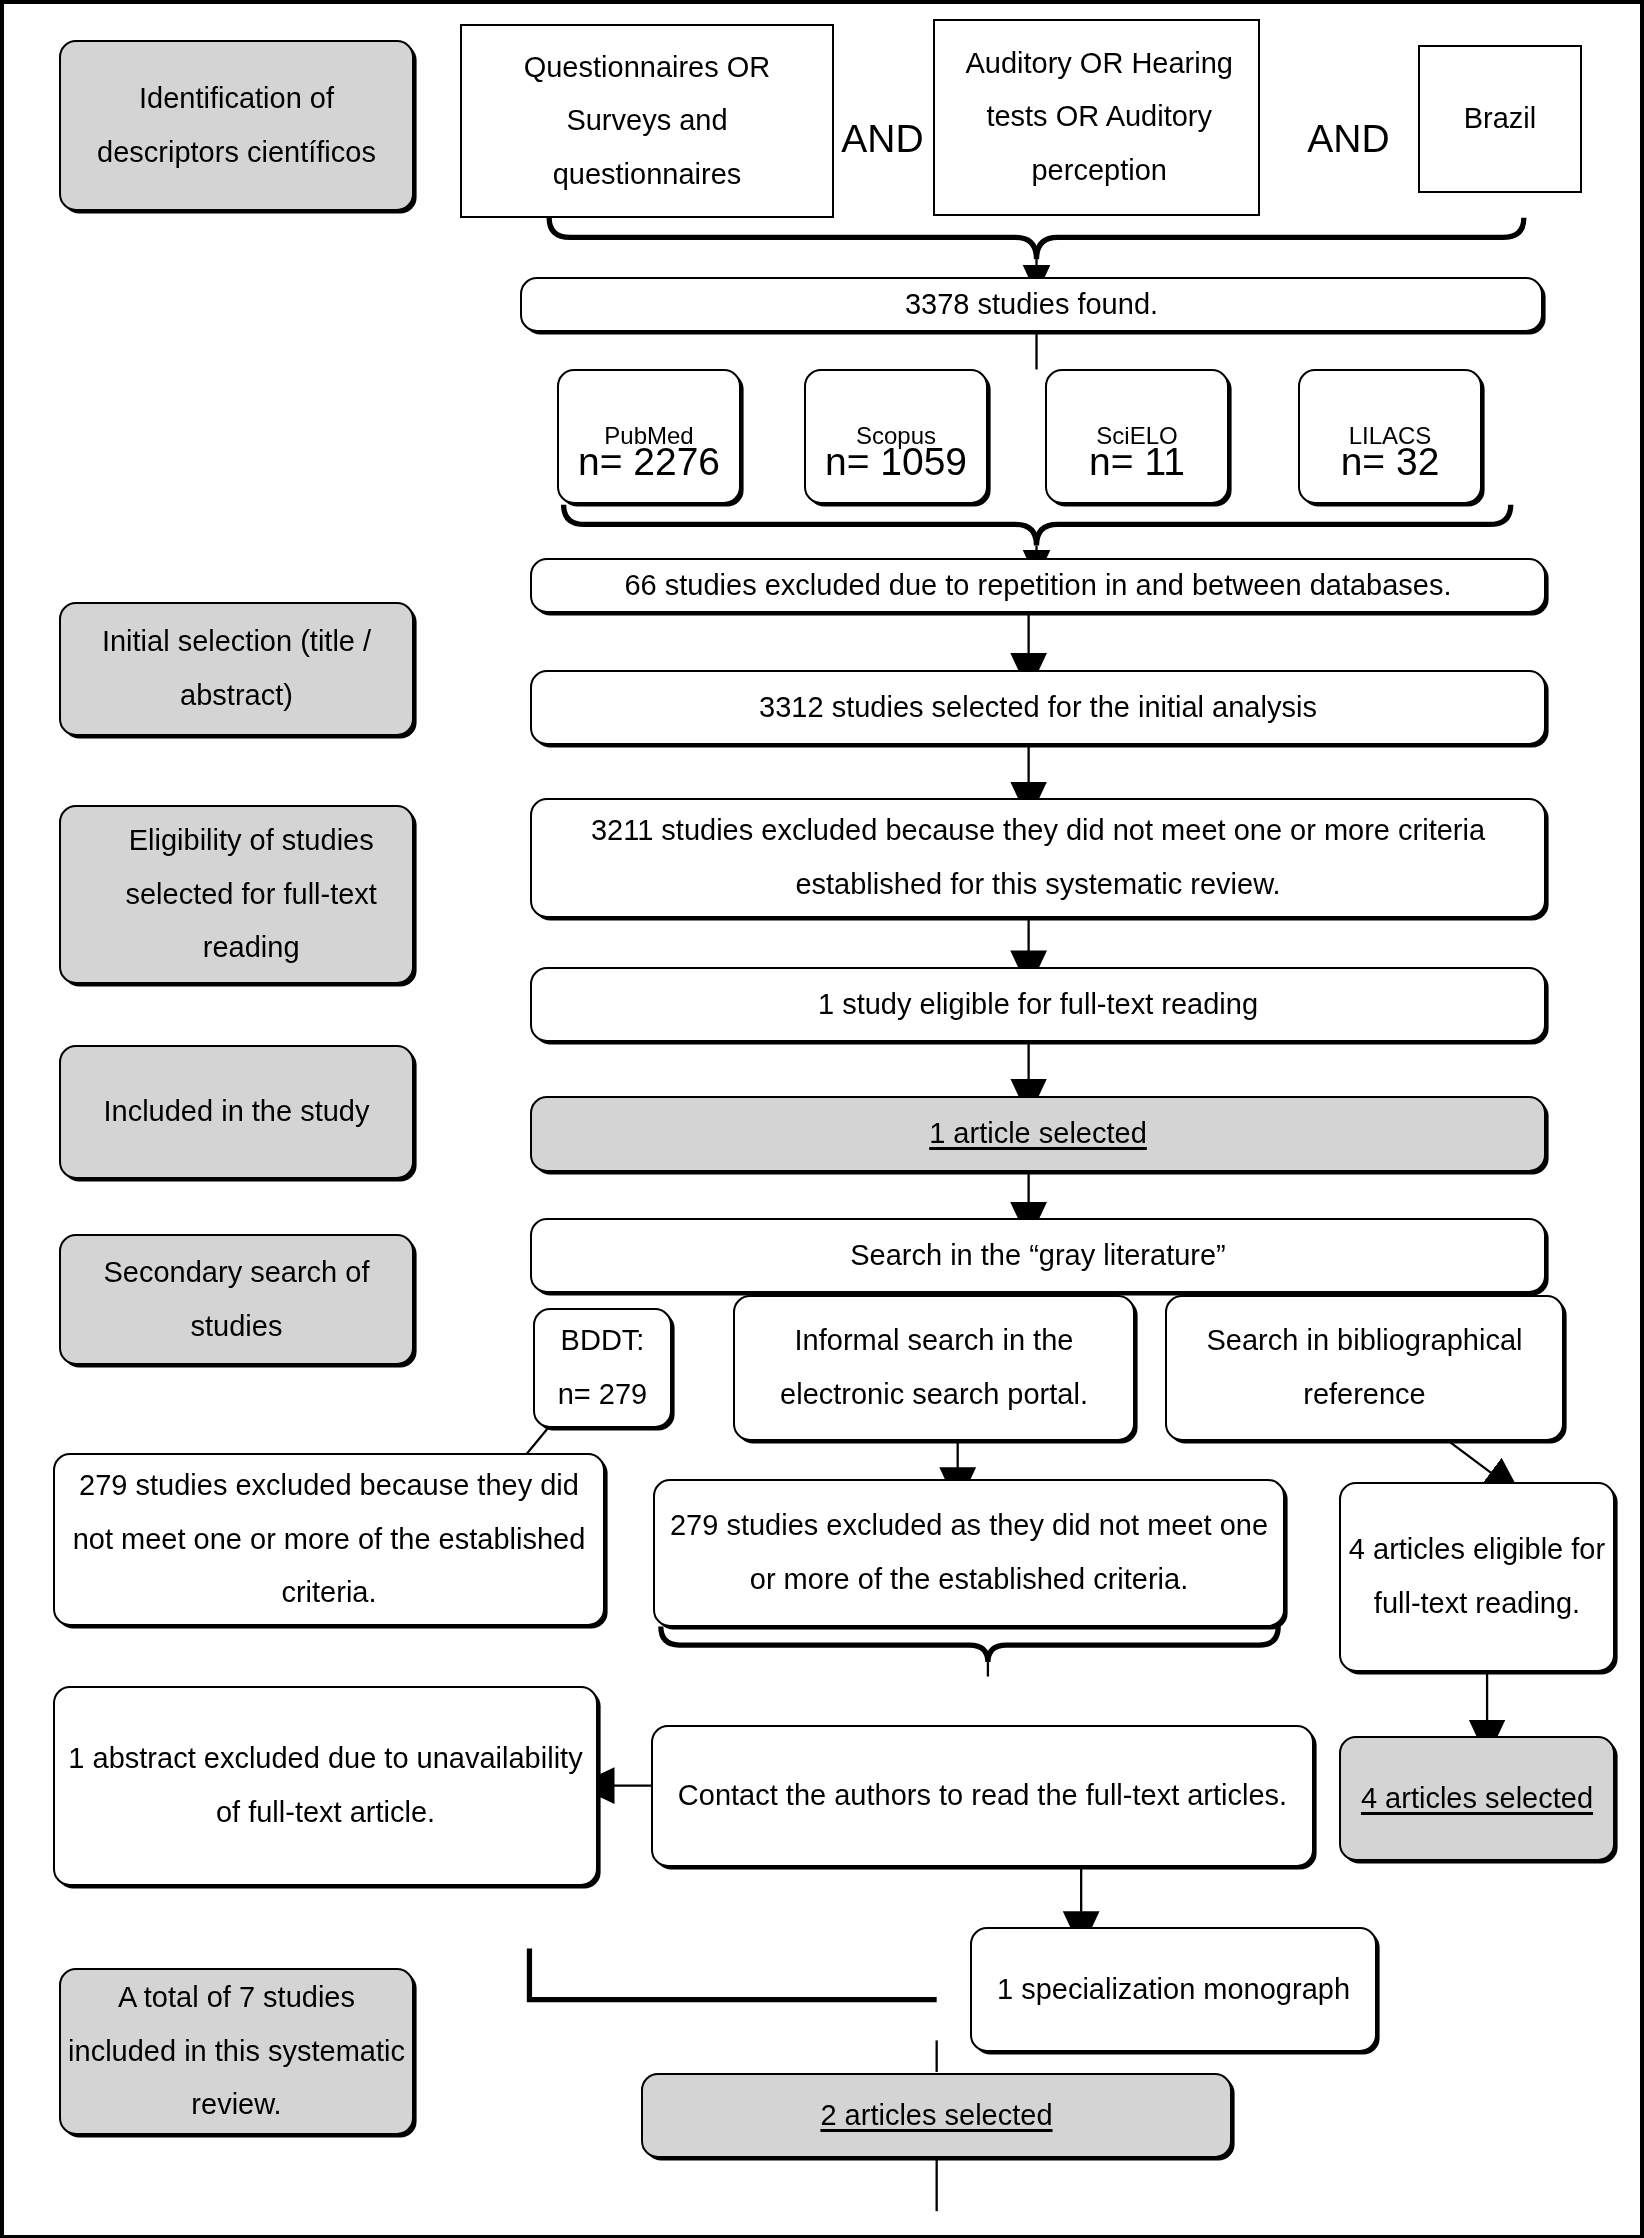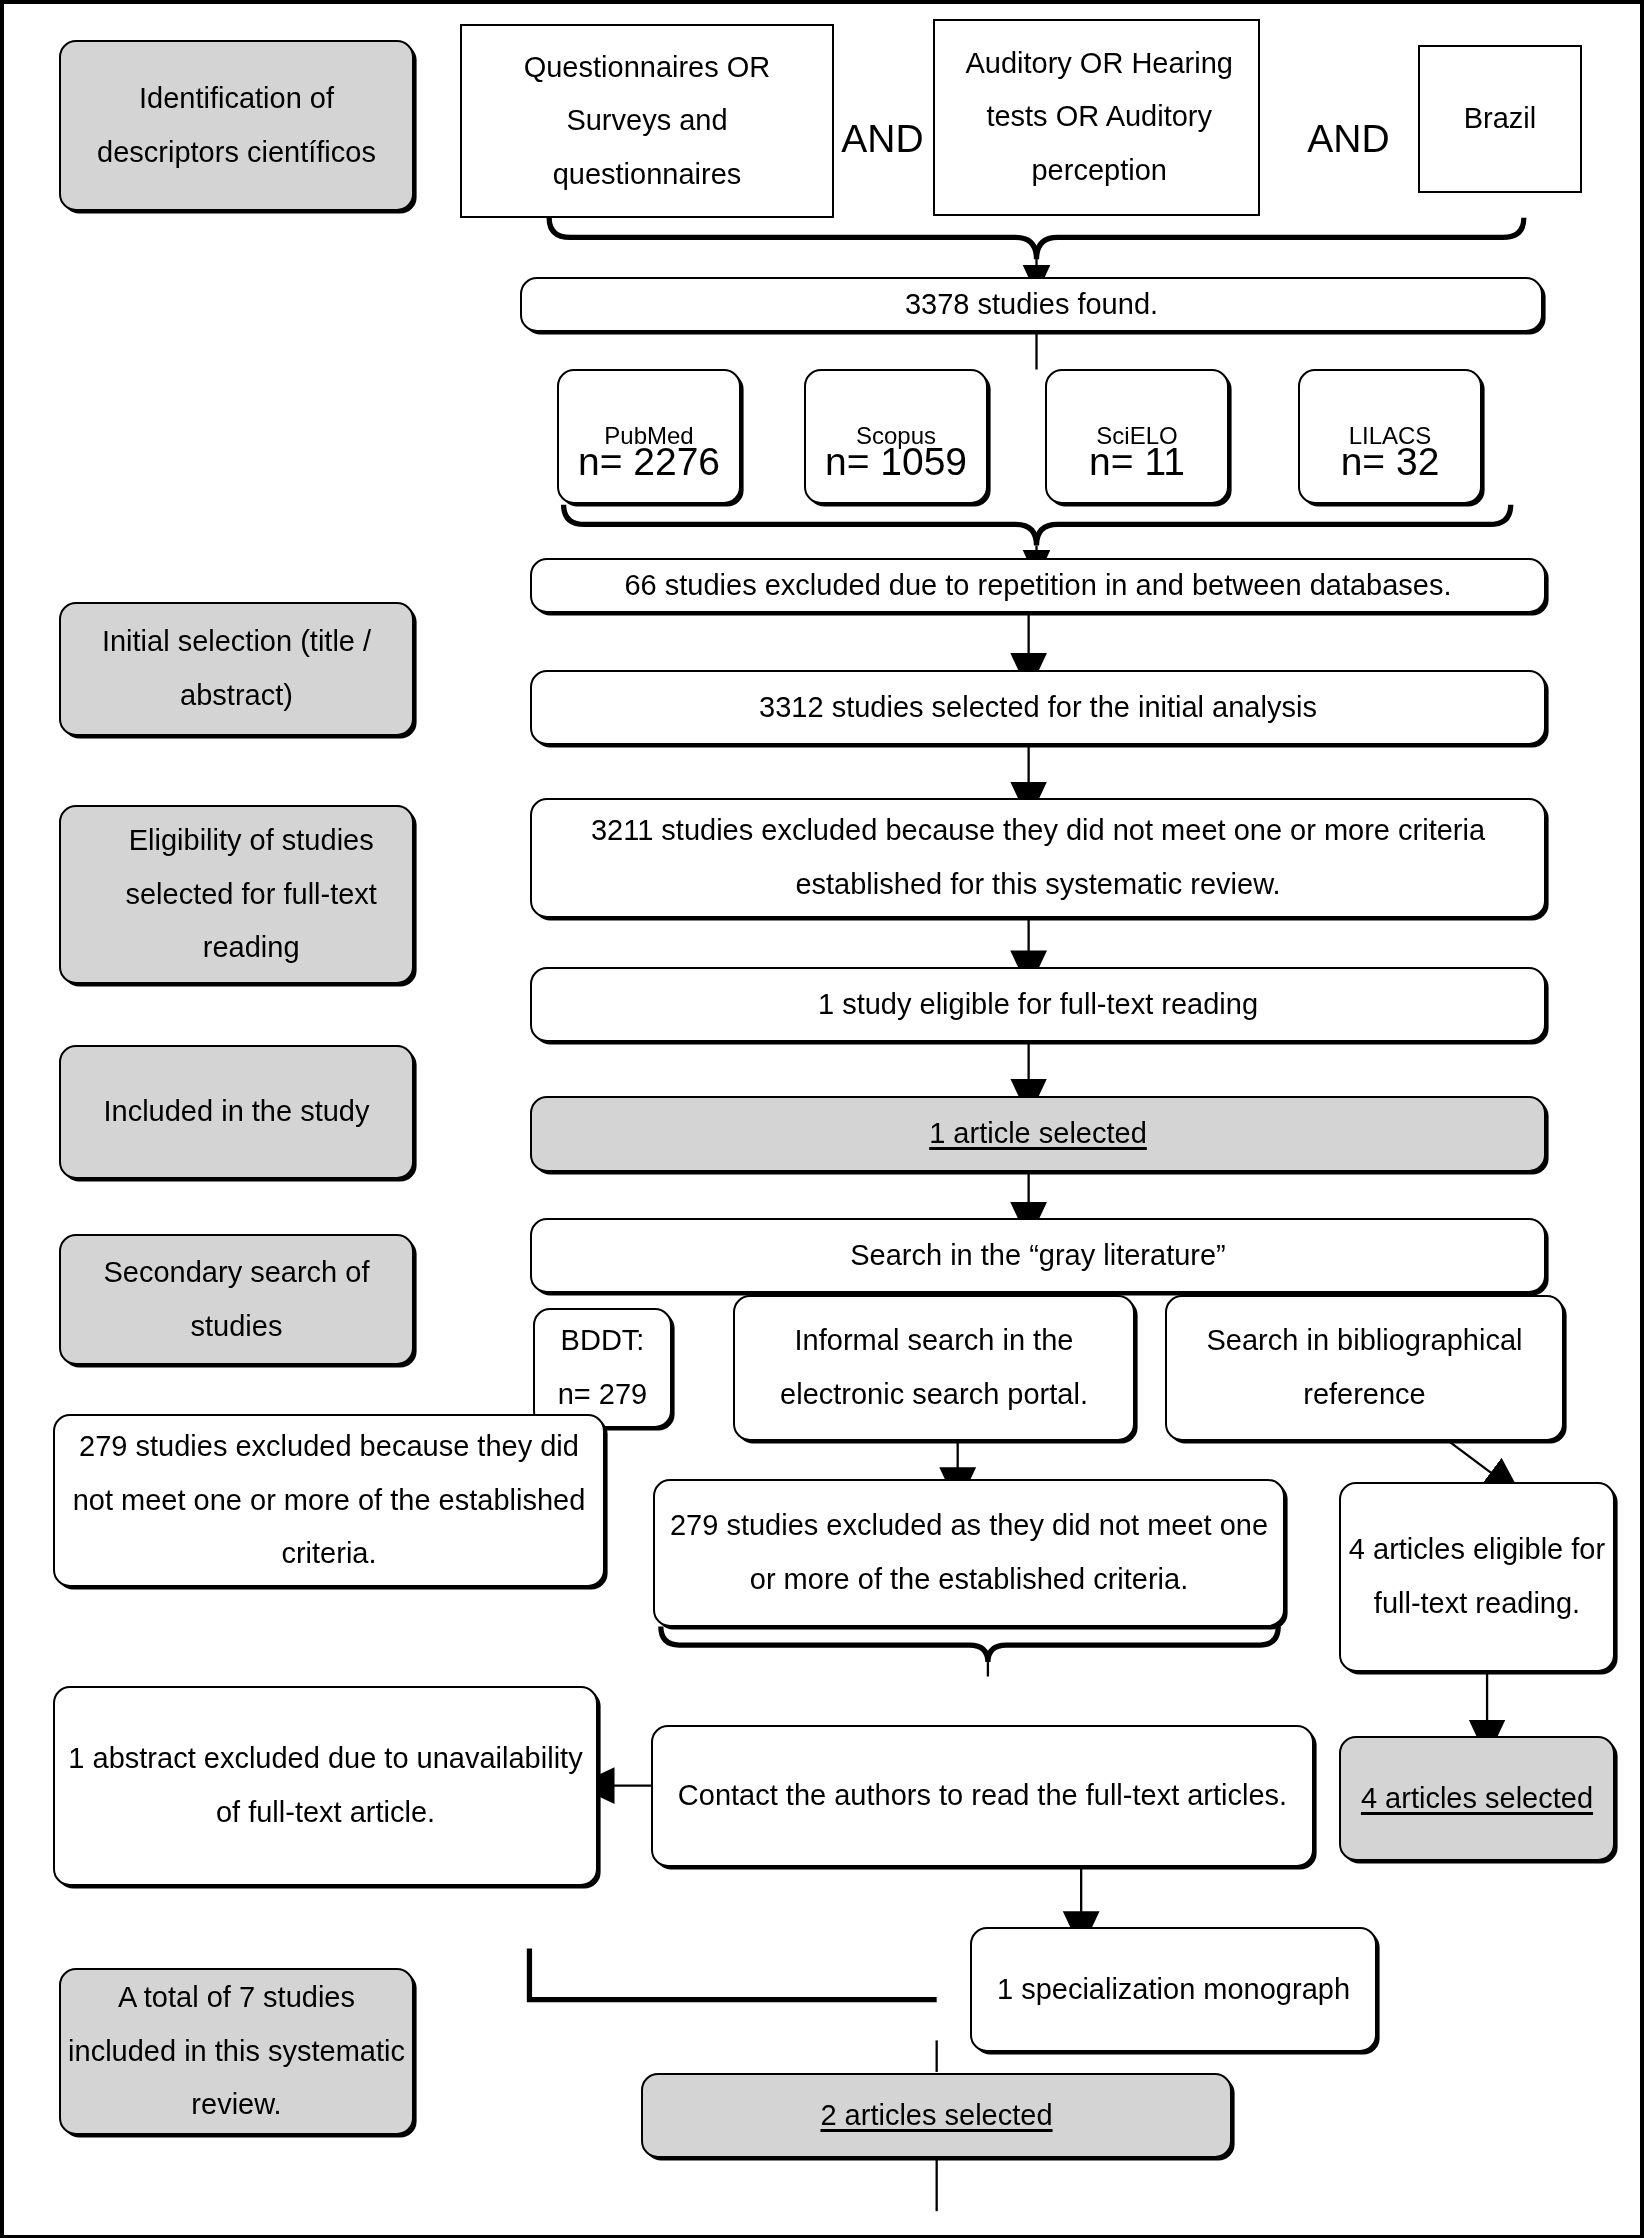--- a/index.html
+++ b/index.html
@@ -216,21 +216,21 @@
   </div>
 
   <div class="node rounded f44" style="left:729px;top:1291px;width:402px;height:146px;">
     <span class="txt">Informal search in the electronic search portal.</span>
   </div>
 
   <div class="node rounded f44" style="left:1161px;top:1291px;width:399px;height:146px;">
     <span class="txt">Search in bibliographical reference</span>
   </div>
 
-  <div class="node rounded f44" style="left:49px;top:1410px;width:552px;height:173px;">
+  <div class="node rounded f44" style="left:49px;top:1449px;width:552px;height:173px;">
     <span class="txt">279 studies excluded because they did not meet one or more of the established criteria.</span>
   </div>
 
   <div class="node rounded f44" style="left:649px;top:1475px;width:632px;height:148px;">
     <span class="txt">279 studies excluded as they did not meet one or more of the established criteria.</span>
   </div>
 
   <div class="node rounded f44" style="left:1335px;top:1478px;width:276px;height:190px;">
     <span class="txt">4 articles eligible for full-text reading.</span>
   </div>

